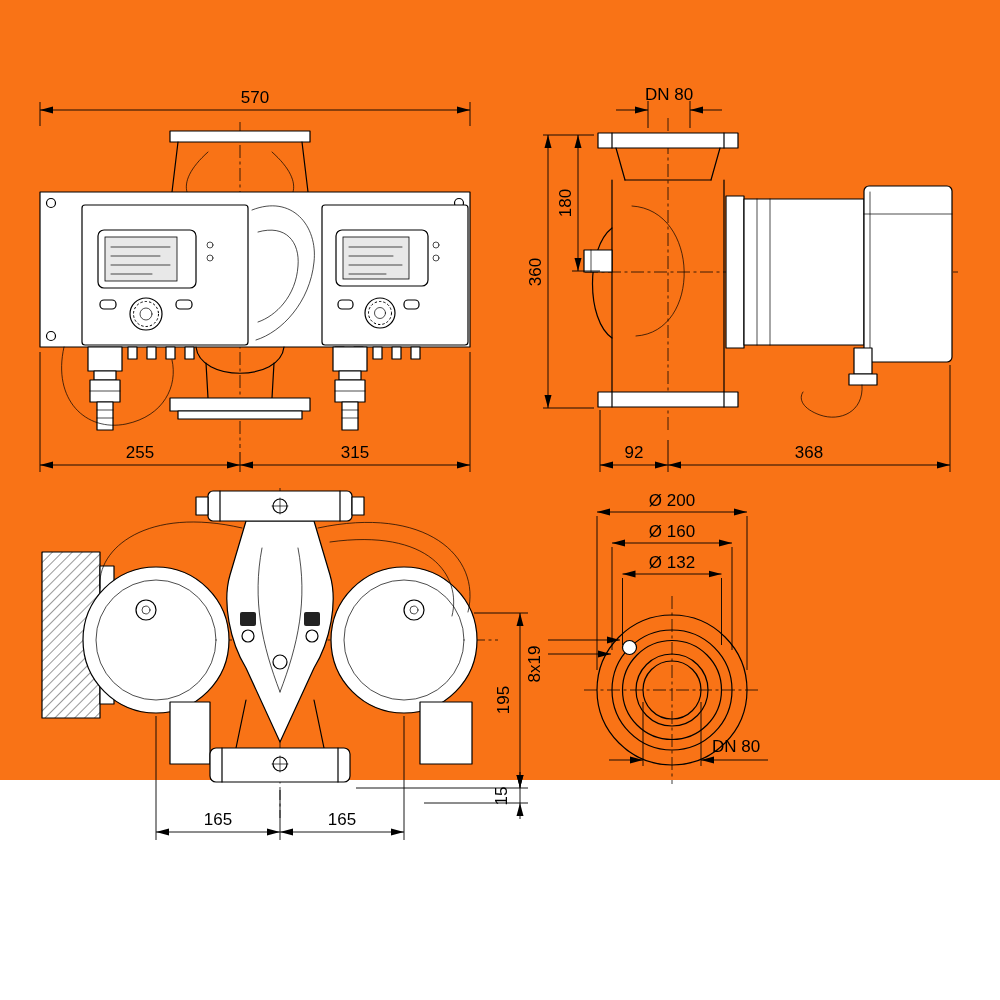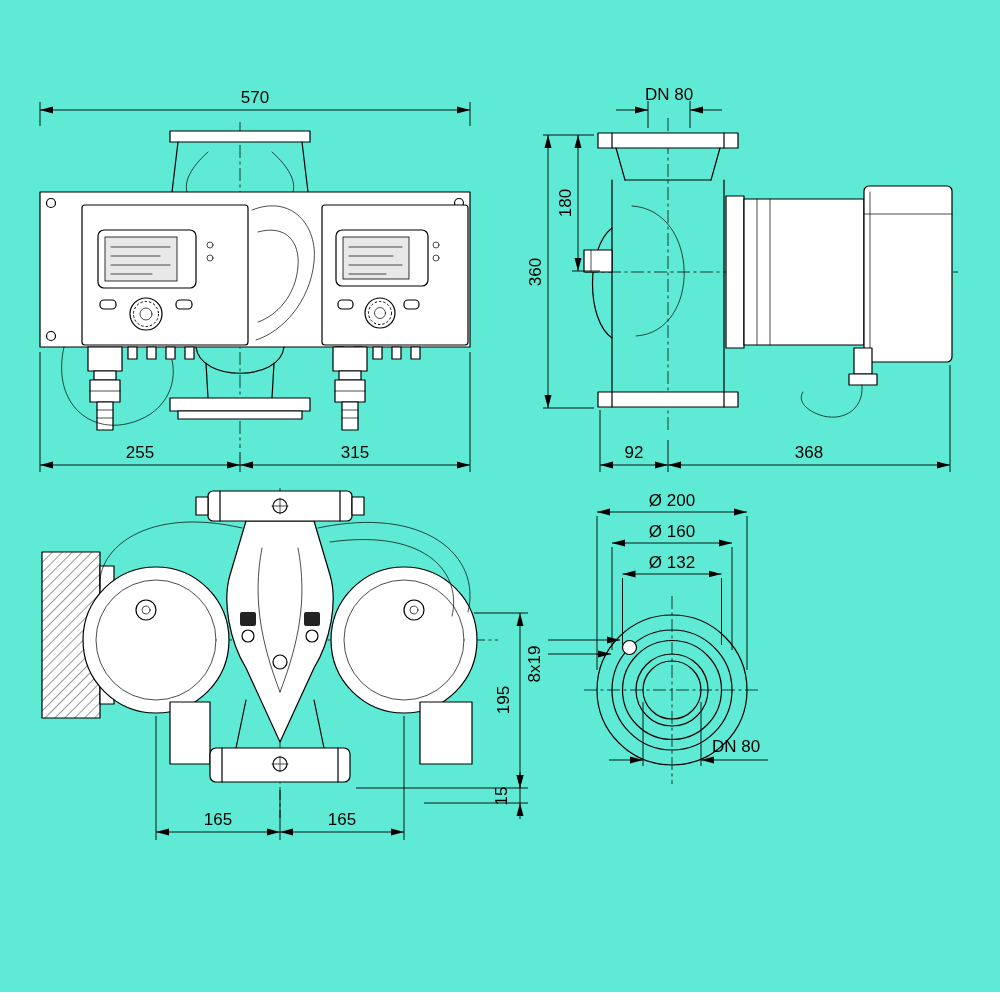--- a/index.html
+++ b/index.html
@@ -1,17 +1,17 @@
 <!DOCTYPE html>
 <html><head>
 <meta charset="utf-8">
 <style>
   html,body{margin:0;padding:0;background:#fff;}
   body{width:1000px;height:1000px;overflow:hidden;font-family:"Liberation Sans",sans-serif;}
-  #stage{position:relative;width:1000px;height:992px;background:#5eead4;}
+  #stage{position:relative;width:1000px;height:780px;background:#f97316;}
   svg{position:absolute;left:0;top:0;}
   .ln{stroke:#000;stroke-width:1.2;fill:none;stroke-linejoin:round;stroke-linecap:round;}
   .lnf{stroke:#000;stroke-width:1.2;fill:#fff;stroke-linejoin:round;}
   .thin{stroke:#000;stroke-width:0.7;fill:none;stroke-linecap:round;}
   .dash{stroke:#000;stroke-width:1;fill:none;stroke-dasharray:2.4 2;}
   .dim{stroke:#000;stroke-width:0.9;fill:none;}
   .cl{stroke:#000;stroke-width:0.75;fill:none;stroke-dasharray:13 3.5 3 3.5;}
   .scrn{fill:#e8e8e8;stroke:#000;stroke-width:0.8;}
   text.d{font:17px "Liberation Sans",sans-serif;fill:#000;}
 </style>

